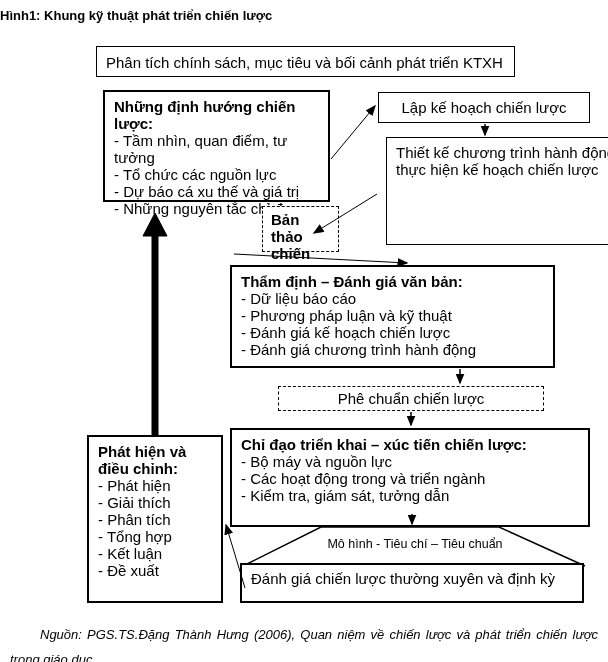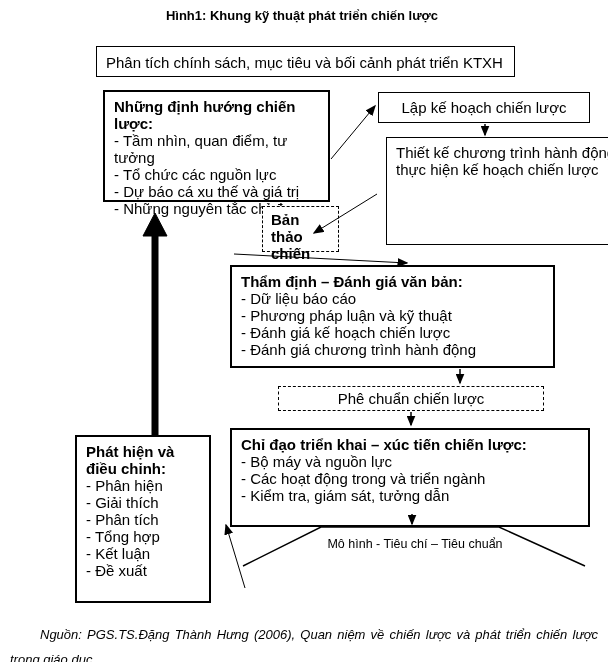--- a/index.html
+++ b/index.html
@@ -1,21 +1,21 @@
 <!DOCTYPE html>
 <html><head>
 <meta charset="utf-8">
 <style>
   html,body{margin:0;padding:0;background:#ffffff;}
   #canvas{
     position:relative;width:608px;height:662px;background:#ffffff;
     font-family:"Liberation Sans",sans-serif;color:#000;overflow:hidden;
   }
   .ttl{
-    position:absolute;top:8px;left:0;width:604px;text-align:center;
+    position:absolute;top:8px;left:0;width:604px;text-align:left;
     font-size:13px;font-weight:bold;
   }
   .box{
     position:absolute;background:#fff;border:1px solid #000;
     font-size:15px;line-height:17px;box-sizing:border-box;
   }
   .b2{border-width:2px;}
   .pad{padding:6px 9px;}
   .hd{font-weight:bold;}
   .center{display:flex;align-items:center;justify-content:center;text-align:center;}
@@ -86,25 +86,28 @@
     <div class="hd">Chỉ đạo triển khai – xúc tiến chiến lược:</div>
     <div>
         <div>- Bộ máy và nguồn lực</div>
         <div>- Các hoạt động trong và triển ngành</div>
         <div>- Kiểm tra, giám sát, tưởng dẫn</div>
       </div>
   </div>
 
   <div class="txt-free" style="left:290px;top:537px;width:250px;text-align:center;">Mô hình  - Tiêu chí – Tiêu chuẩn</div>
 
+  <div class="box b2" style="left:240px;top:563px;width:344px;height:40px;padding:5px 9px;">
+    <span>Đánh giá chiến lược thường xuyên và định kỳ</span>
+  </div>
 
-  <div class="box b2 pad" style="left:75px;top:435px;width:136px;height:168px;">
+  <div class="box b2 pad" style="left:87px;top:435px;width:136px;height:168px;">
     <div class="hd">Phát hiện và điều chỉnh:</div>
     <div>
-        <div>- Phân hiện</div>
+        <div>- Phát hiện</div>
         <div>- Giải thích</div>
         <div>- Phân tích</div>
         <div>- Tổng hợp</div>
         <div>- Kết luận</div>
         <div>- Đề xuất</div>
       </div>
   </div>
 
   <svg id="over" width="608" height="662" viewBox="0 0 608 662">
     <defs>

